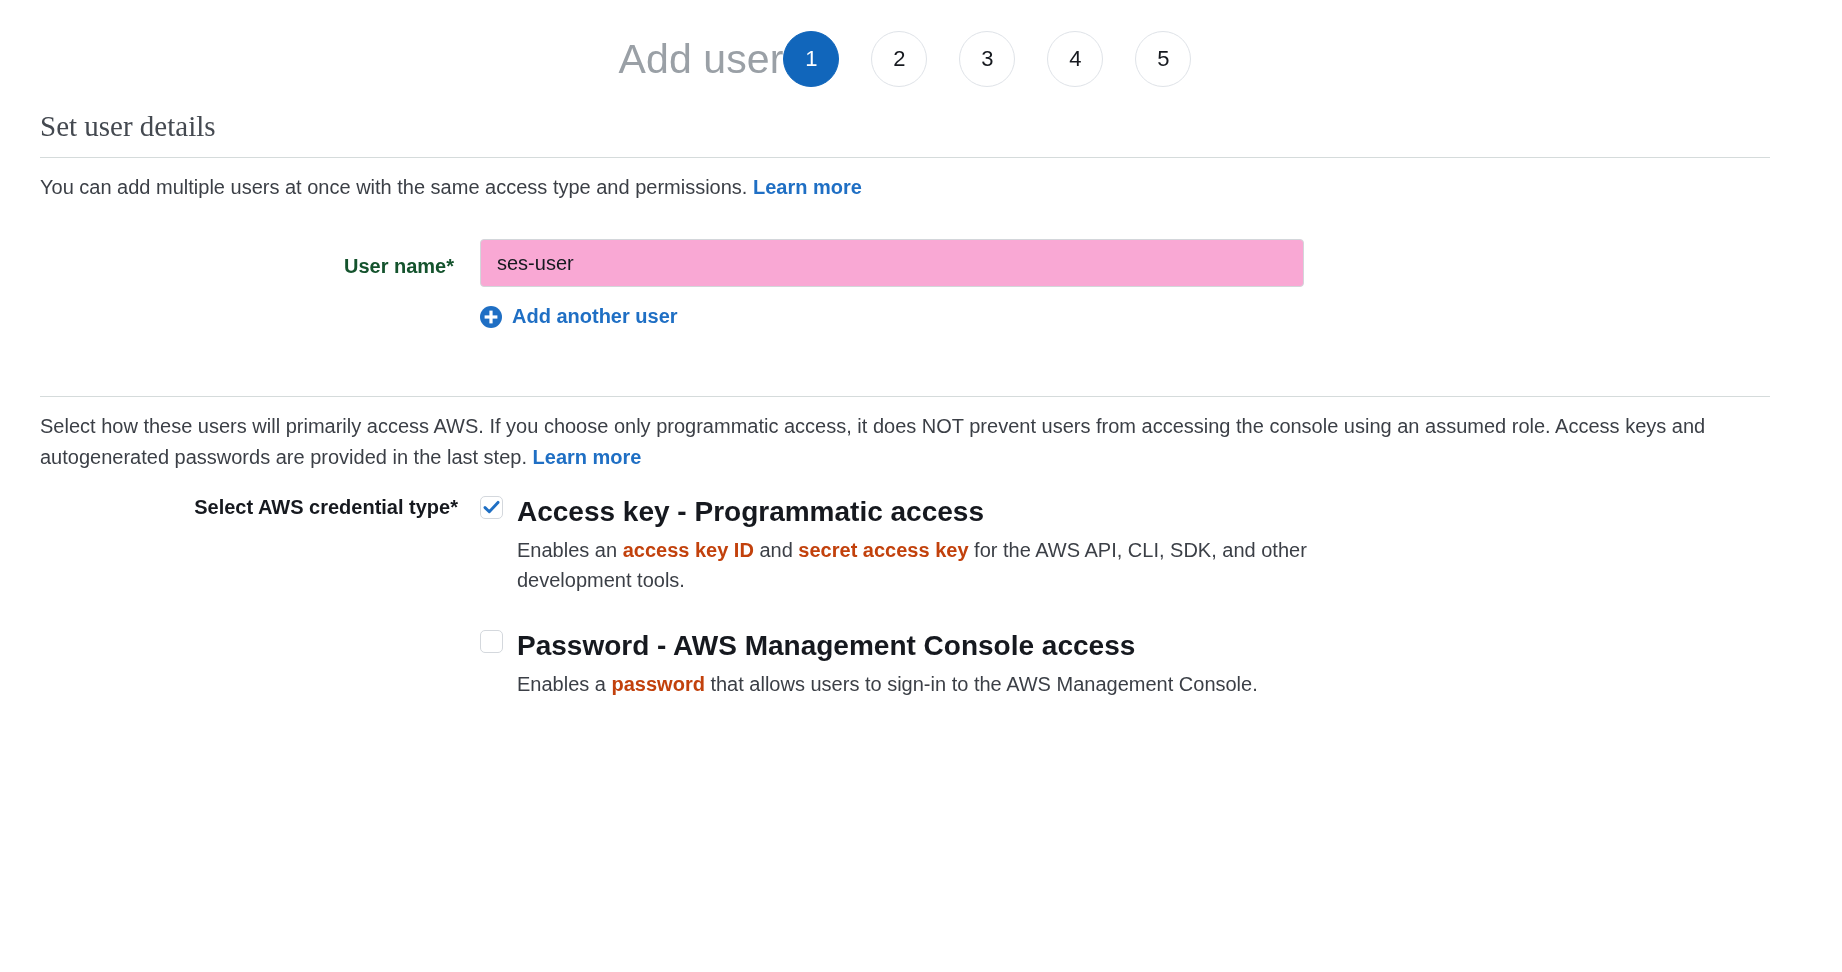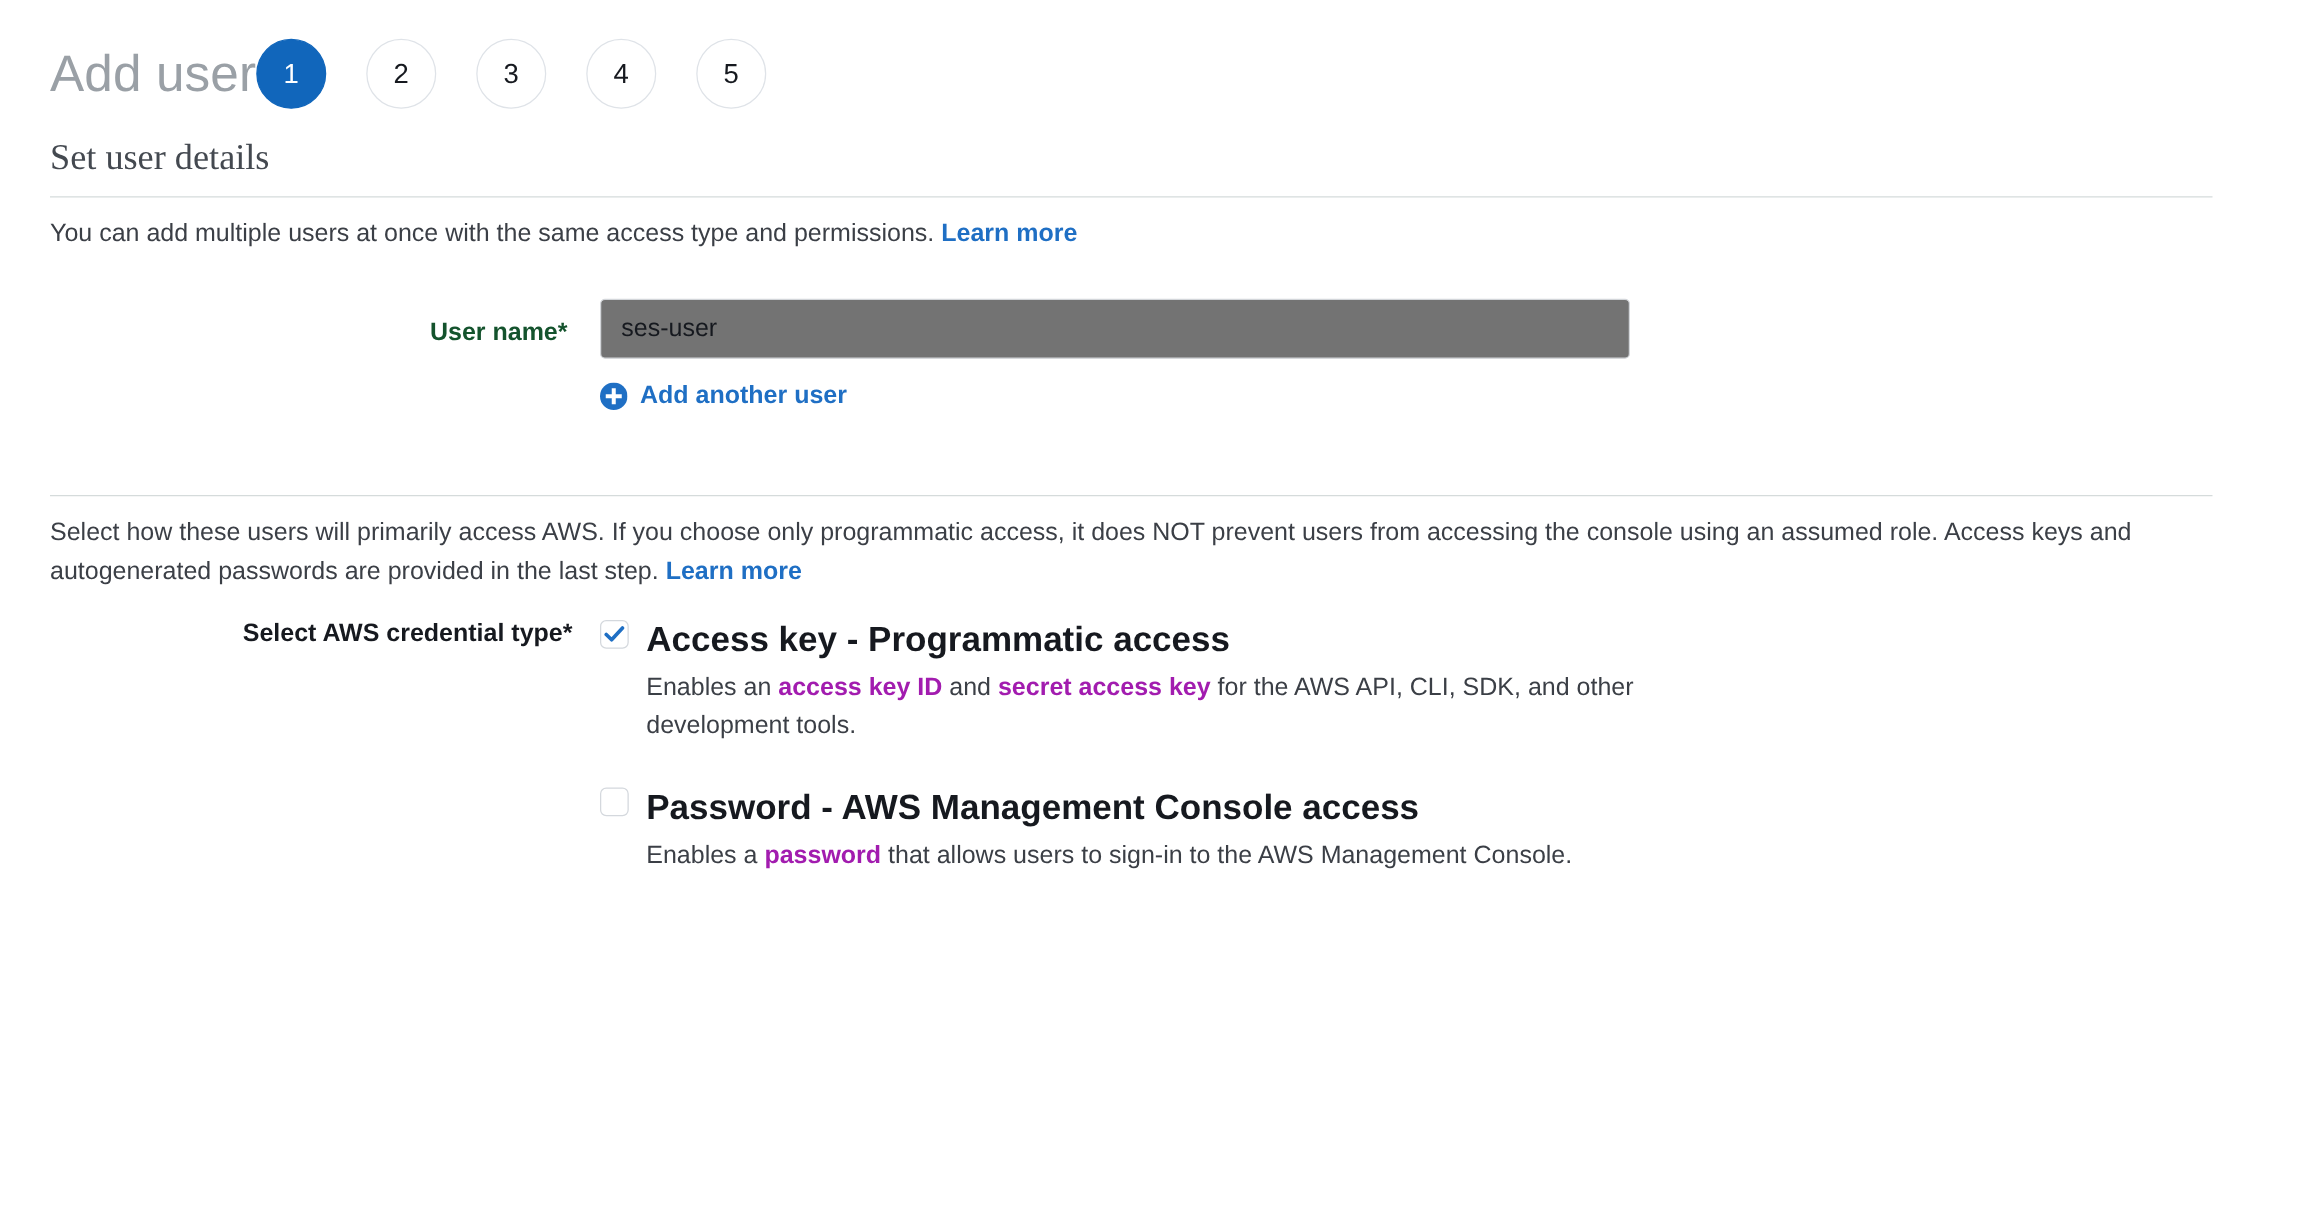--- a/index.html
+++ b/index.html
@@ -21,21 +21,21 @@
     width: 1842px;
     height: 972px;
     box-sizing: border-box;
     padding: 0 40px 0 40px;
   }
 
   
   .wizard-header {
     display: flex;
     align-items: center;
-    justify-content: flex-start;
+    justify-content: center;
     height: 110px;
     padding-top: 8px;
     box-sizing: border-box;
   }
   .wizard-title {
     font-size: 41px;
     font-weight: 400;
     color: #9aa0a6;
     letter-spacing: 0.1px;
     line-height: 1;
@@ -117,21 +117,21 @@
     padding-top: 14px;
     line-height: 1.3;
   }
   .form-control { flex: 0 0 auto; }
   .text-input {
     width: 824px;
     height: 48px;
     box-sizing: border-box;
     border: 1px solid #d3d6da;
     border-radius: 4px;
-    background: #737373;
+    background: #f9a8d4;
     font-family: "Liberation Sans", sans-serif;
     font-size: 20px;
     color: #16191f;
     padding: 0 16px;
     outline: none;
   }
 
   .add-link-row {
     display: flex;
     align-items: center;
@@ -199,21 +199,21 @@
     line-height: 1.35;
   }
   .cred-option-desc {
     font-size: 20px;
     color: #3b3f46;
     margin: 0;
     line-height: 1.5;
     max-width: 810px;
   }
   .cred-option-desc.wide { max-width: 1100px; }
-  .cred-option-desc b { font-weight: 700; color: #a21caf; }
+  .cred-option-desc b { font-weight: 700; color: #c2410c; }
 
   .spacer-lg { height: 68px; }
 </style>
 </head>
 <body>
 
 <div class="page">
 
   <div class="wizard-header">
     <h1 class="wizard-title">Add user</h1>

